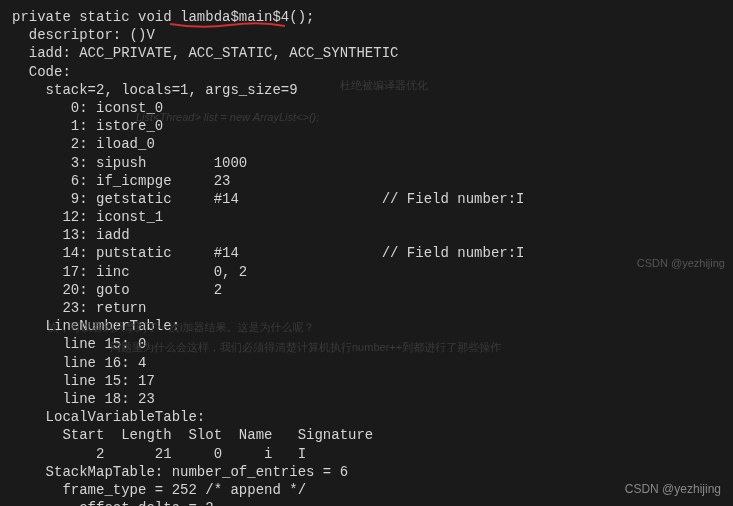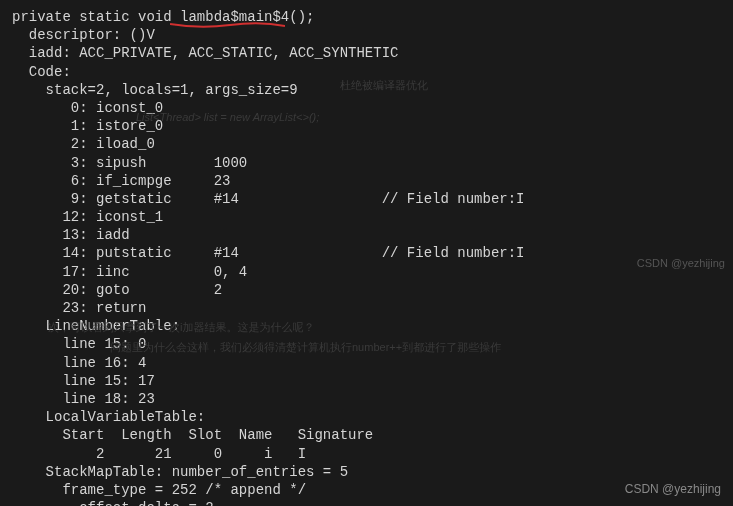--- a/index.html
+++ b/index.html
@@ -75,32 +75,32 @@
 <span>    stack=2, locals=1, args_size=9</span>
 <span>       0: iconst_0</span>
 <span>       1: istore_0</span>
 <span>       2: iload_0</span>
 <span>       3: sipush        1000</span>
 <span>       6: if_icmpge     23</span>
 <span>       9: getstatic     #14                 // Field number:I</span>
 <span>      12: iconst_1</span>
 <span>      13: iadd</span>
 <span>      14: putstatic     #14                 // Field number:I</span>
-<span>      17: iinc          0, 4</span>
+<span>      17: iinc          0, 2</span>
 <span>      20: goto          2</span>
 <span>      23: return</span>
 <span>    LineNumberTable:</span>
 <span>      line 15: 0</span>
 <span>      line 16: 4</span>
 <span>      line 15: 17</span>
 <span>      line 18: 23</span>
 <span>    LocalVariableTable:</span>
 <span>      Start  Length  Slot  Name   Signature</span>
 <span>          2      21     0     i   I</span>
-<span>    StackMapTable: number_of_entries = 5</span>
+<span>    StackMapTable: number_of_entries = 6</span>
 <span>      frame_type = 252 /* append */</span>
 <span>        offset_delta = 2</span>
 
 
 </div>
 
 <div class="underline">
   <svg viewBox="0 0 115 10">
     <path d="M 0 3 Q 30 8 60 4 Q 90 0 115 5" stroke="#d03030" stroke-width="2" fill="none"></path>
   </svg>

